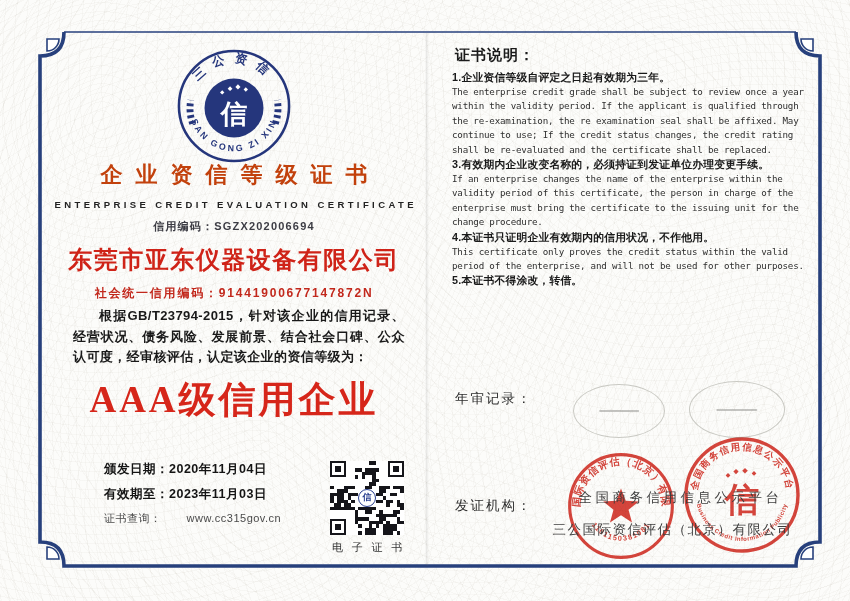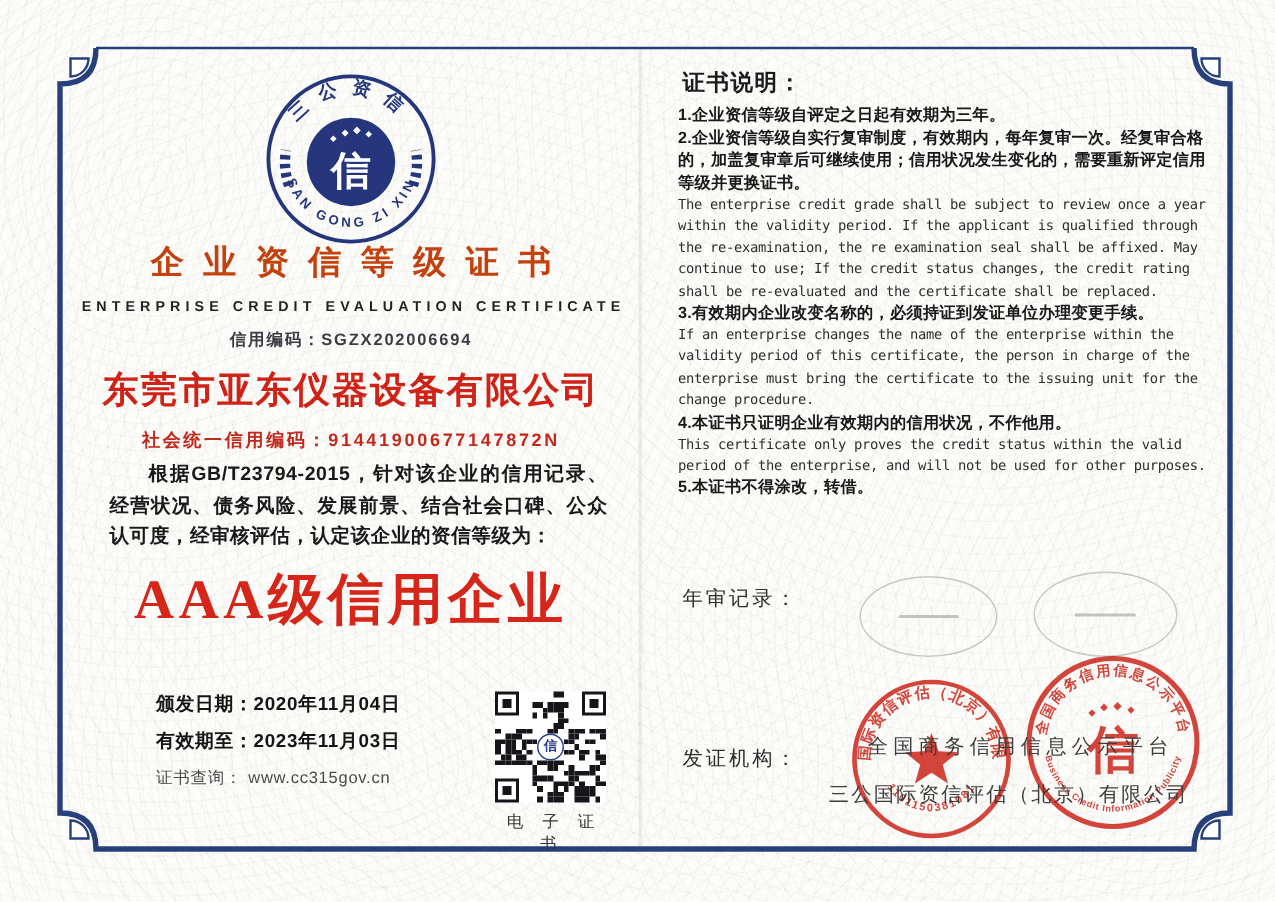--- a/index.html
+++ b/index.html
@@ -51,34 +51,34 @@
     font-size:13px;font-weight:bold;color:#191919;line-height:20.5px;
     text-indent:2em;text-align:justify;letter-spacing:.4px;
   }
   .rating{
     left:40px;top:375px;width:388px;text-align:center;
     font-family:"Liberation Serif","DejaVu Serif",serif;font-weight:bold;
     font-size:37px;color:#d6261a;letter-spacing:3px;
   }
   .date-line{left:104px;font-size:12.5px;font-weight:bold;color:#141414;letter-spacing:.5px;}
   .query-line{left:104px;top:511px;font-size:11px;color:#4a4a4a;letter-spacing:.5px;}
-  .query-line .url{margin-left:4px;}
+  .query-line .url{margin-left:25px;}
   .qr{left:330px;top:461px;width:74px;height:74px;background:#fff;position:absolute;}
   .qr .modules{position:absolute;inset:0;display:grid;grid-template-columns:repeat(21,1fr);grid-template-rows:repeat(21,1fr);}
   .qr .modules div{background:#15151a;}
   .finder{position:absolute;width:16px;height:16px;border:2.5px solid #15151a;box-sizing:border-box;background:#fff;}
   .finder::after{content:"";position:absolute;left:2.5px;top:2.5px;width:6px;height:6px;background:#15151a;}
   .qr-logo{
     position:absolute;left:28px;top:28px;width:18px;height:18px;border-radius:50%;
     background:#fff;border:1.5px solid #2a3f8f;box-sizing:border-box;
     color:#2a3f8f;font-size:9px;font-weight:bold;text-align:center;line-height:14px;
   }
   .qr-caption{
     left:328px;top:540px;width:78px;text-align:center;
-    font-family:Liberation Mono, monospace;
+    font-family:Liberation Serif, serif;
     font-size:11px;color:#333;letter-spacing:3px;text-indent:3px;
   }
   
   .r-heading{left:455px;top:46px;font-size:15px;font-weight:bold;color:#1b1b1b;letter-spacing:1px;}
   .terms{left:452px;top:70px;width:360px;}
   .terms .zh{font-size:10.8px;font-weight:bold;color:#191919;line-height:15px;letter-spacing:.2px;}
   .terms .en{font-family:"DejaVu Sans Mono","Liberation Mono",monospace;font-size:9.2px;color:#2e2e2e;line-height:14.4px;letter-spacing:-0.2px;}
   .annual-label{left:455px;top:390px;font-size:13.5px;color:#2d2d2d;letter-spacing:2px;}
   .oval{position:absolute;border:1px solid #c9c9c3;border-radius:50%;}
   .oval i{position:absolute;left:50%;top:50%;transform:translate(-50%,-50%);width:44%;height:2px;background:rgba(150,150,145,.55);border-radius:1px;}
@@ -597,21 +597,20 @@
 </div>
 <div class="abs qr-caption">电 子 证 书</div>
 
 <div class="abs r-heading">证书说明：</div>
 
 <div class="abs terms">
   <div>
     <div class="zh">1.企业资信等级自评定之日起有效期为三年。</div>
   </div>
   <div>
-    <div class="zh">2.企业资信等级自实行复审制度，有效期内，每年复审一次。经复审合格的，加盖复审章后可继续使用；信用状况发生变化的，需要重新评定信用等级并更换证书。</div>
     <div class="en">The enterprise credit grade shall be subject to review once a year within the validity period. If the applicant is qualified through the re-examination, the re examination seal shall be affixed. May continue to use; If the credit status changes, the credit rating shall be re-evaluated and the certificate shall be replaced.</div>
   </div>
   <div>
     <div class="zh">3.有效期内企业改变名称的，必须持证到发证单位办理变更手续。</div>
     <div class="en">If an enterprise changes the name of the enterprise within the validity period of this certificate, the person in charge of the enterprise must bring the certificate to the issuing unit for the change procedure.</div>
   </div>
   <div>
     <div class="zh">4.本证书只证明企业有效期内的信用状况，不作他用。</div>
     <div class="en">This certificate only proves the credit status within the valid period of the enterprise, and will not be used for other purposes.</div>
   </div>

